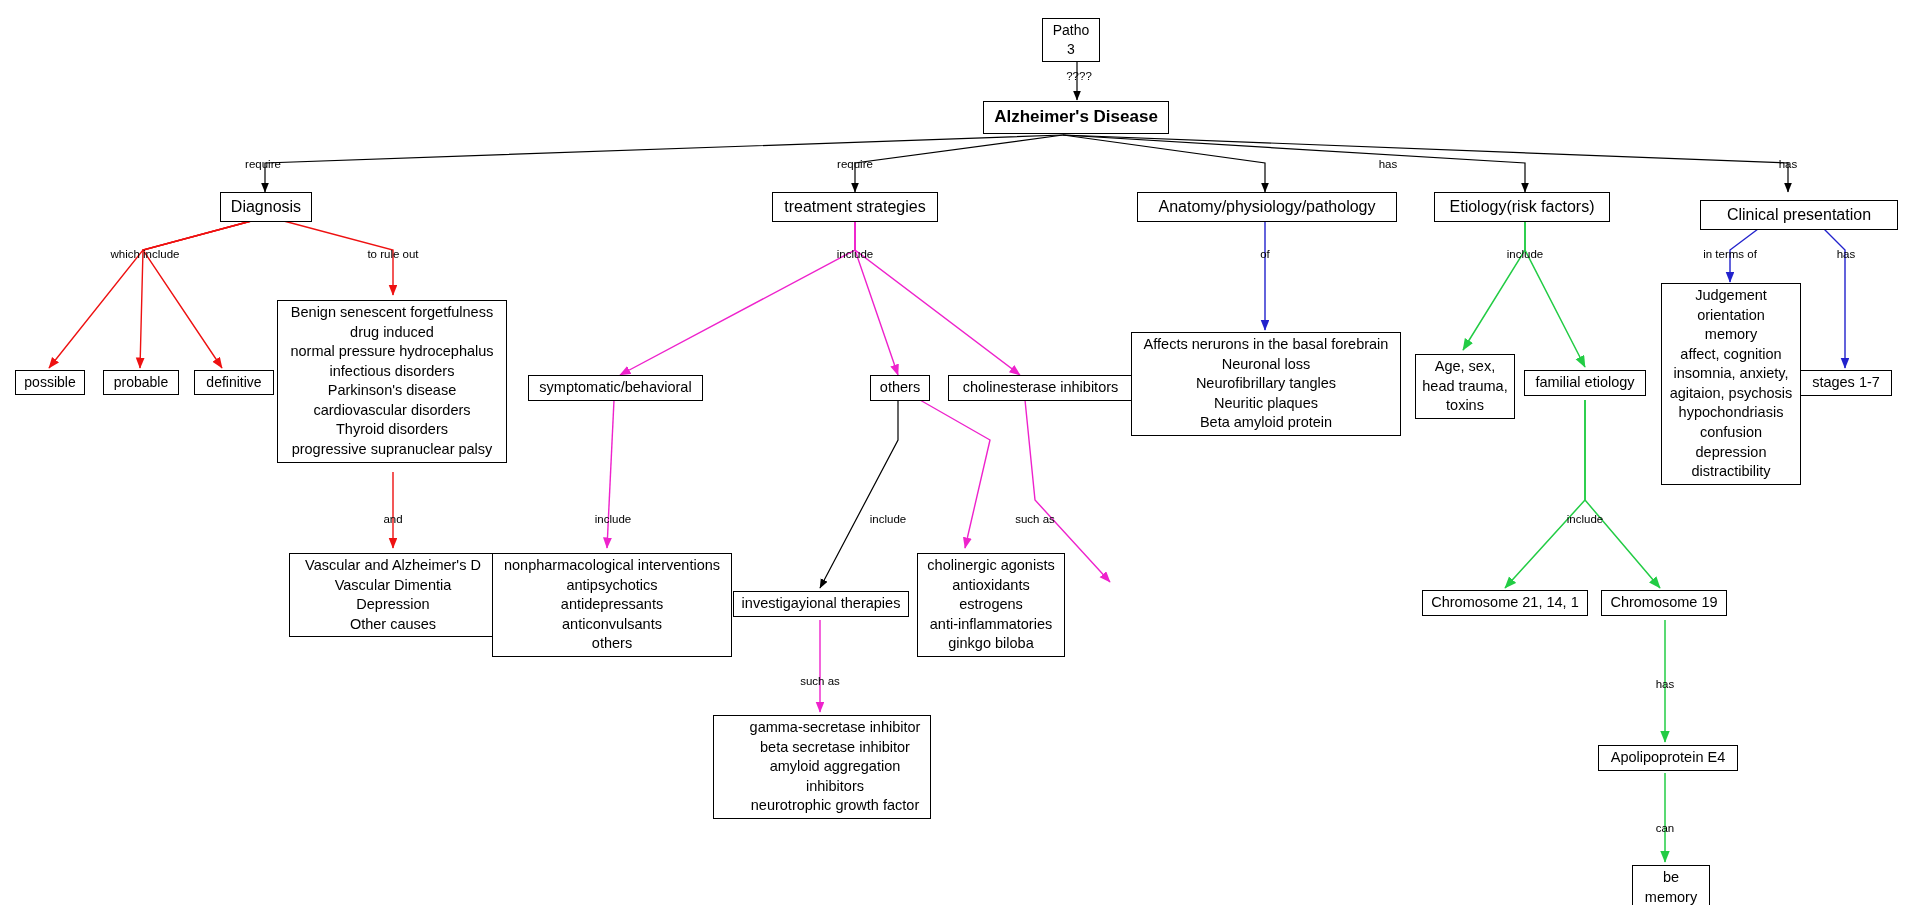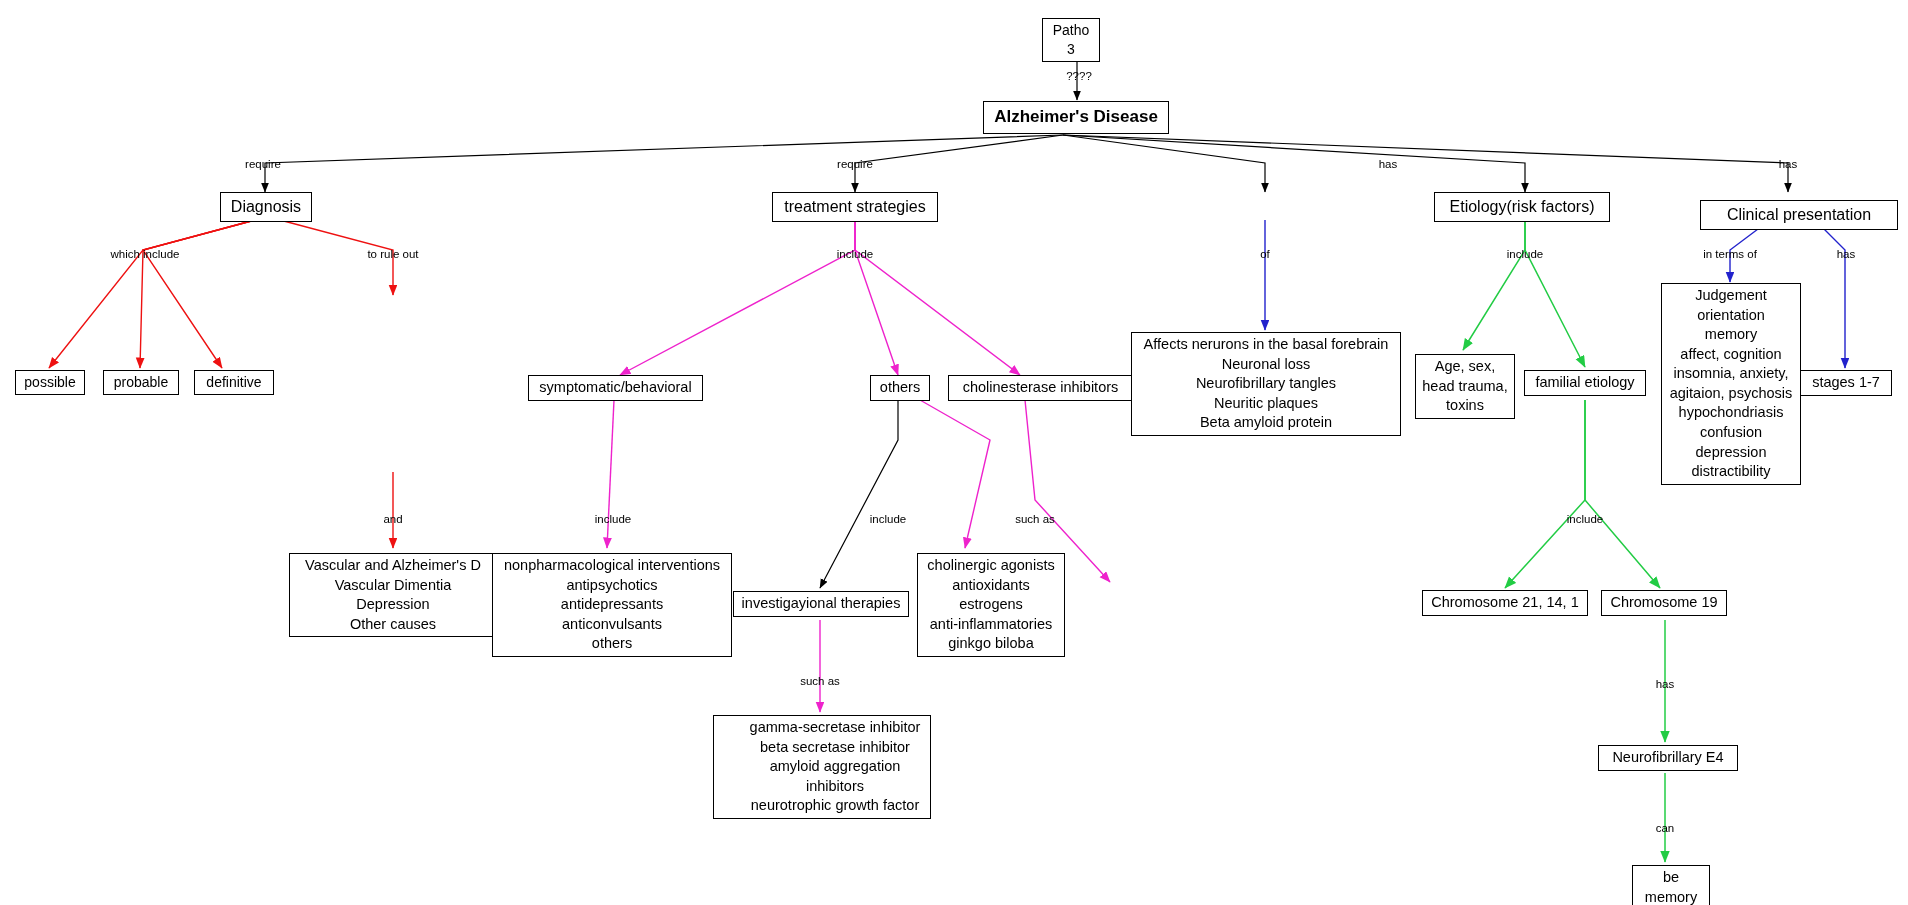--- a/index.html
+++ b/index.html
@@ -129,31 +129,40 @@
   </svg>
 
   <div class="node small" style="left:1042px; top:18px; width:58px;">Patho 3</div>
 
   <div class="node root" style="left:983px; top:101px; width:186px;">Alzheimer's Disease</div>
 
   <div class="node cat" style="left:220px; top:192px; width:92px;">Diagnosis</div>
 
   <div class="node cat" style="left:772px; top:192px; width:166px;">treatment strategies</div>
 
+  <div class="node cat" style="left:1137px; top:192px; width:260px;">Anatomy/physiology/pathology</div>
 
   <div class="node cat" style="left:1434px; top:192px; width:176px;">Etiology(risk factors)</div>
 
   <div class="node cat" style="left:1700px; top:200px; width:198px;">Clinical presentation</div>
 
   <div class="node small" style="left:15px; top:370px; width:70px;">possible</div>
 
   <div class="node small" style="left:103px; top:370px; width:76px;">probable</div>
 
   <div class="node small" style="left:194px; top:370px; width:80px;">definitive</div>
 
+  <div class="node" style="left:277px; top:300px; width:230px;">Benign senescent forgetfulness
+drug induced
+normal pressure hydrocephalus
+infectious disorders
+Parkinson's disease
+cardiovascular disorders
+Thyroid disorders
+progressive supranuclear palsy</div>
 
   <div class="node" style="left:289px; top:553px; width:208px;">Vascular and Alzheimer's D
 Vascular Dimentia
 Depression
 Other causes</div>
 
   <div class="node" style="left:528px; top:375px; width:175px;">symptomatic/behavioral</div>
 
   <div class="node" style="left:870px; top:375px; width:60px;">others</div>
 
@@ -188,21 +197,21 @@
   <div class="node" style="left:1415px; top:354px; width:100px;">Age, sex,
 head trauma,
 toxins</div>
 
   <div class="node" style="left:1524px; top:370px; width:122px;">familial etiology</div>
 
   <div class="node" style="left:1422px; top:590px; width:166px;">Chromosome 21, 14, 1</div>
 
   <div class="node" style="left:1601px; top:590px; width:126px;">Chromosome 19</div>
 
-  <div class="node" style="left:1598px; top:745px; width:140px;">Neurofibrillary E4</div>
+  <div class="node" style="left:1598px; top:745px; width:140px;">Apolipoprotein E4</div>
 
   <div class="node" style="left:1632px; top:865px; width:78px;">be memory</div>
 
   <div class="node" style="left:1661px; top:283px; width:140px;">Judgement
 orientation
 memory
 affect, cognition
 insomnia, anxiety,
 agitaion, psychosis
 hypochondriasis

